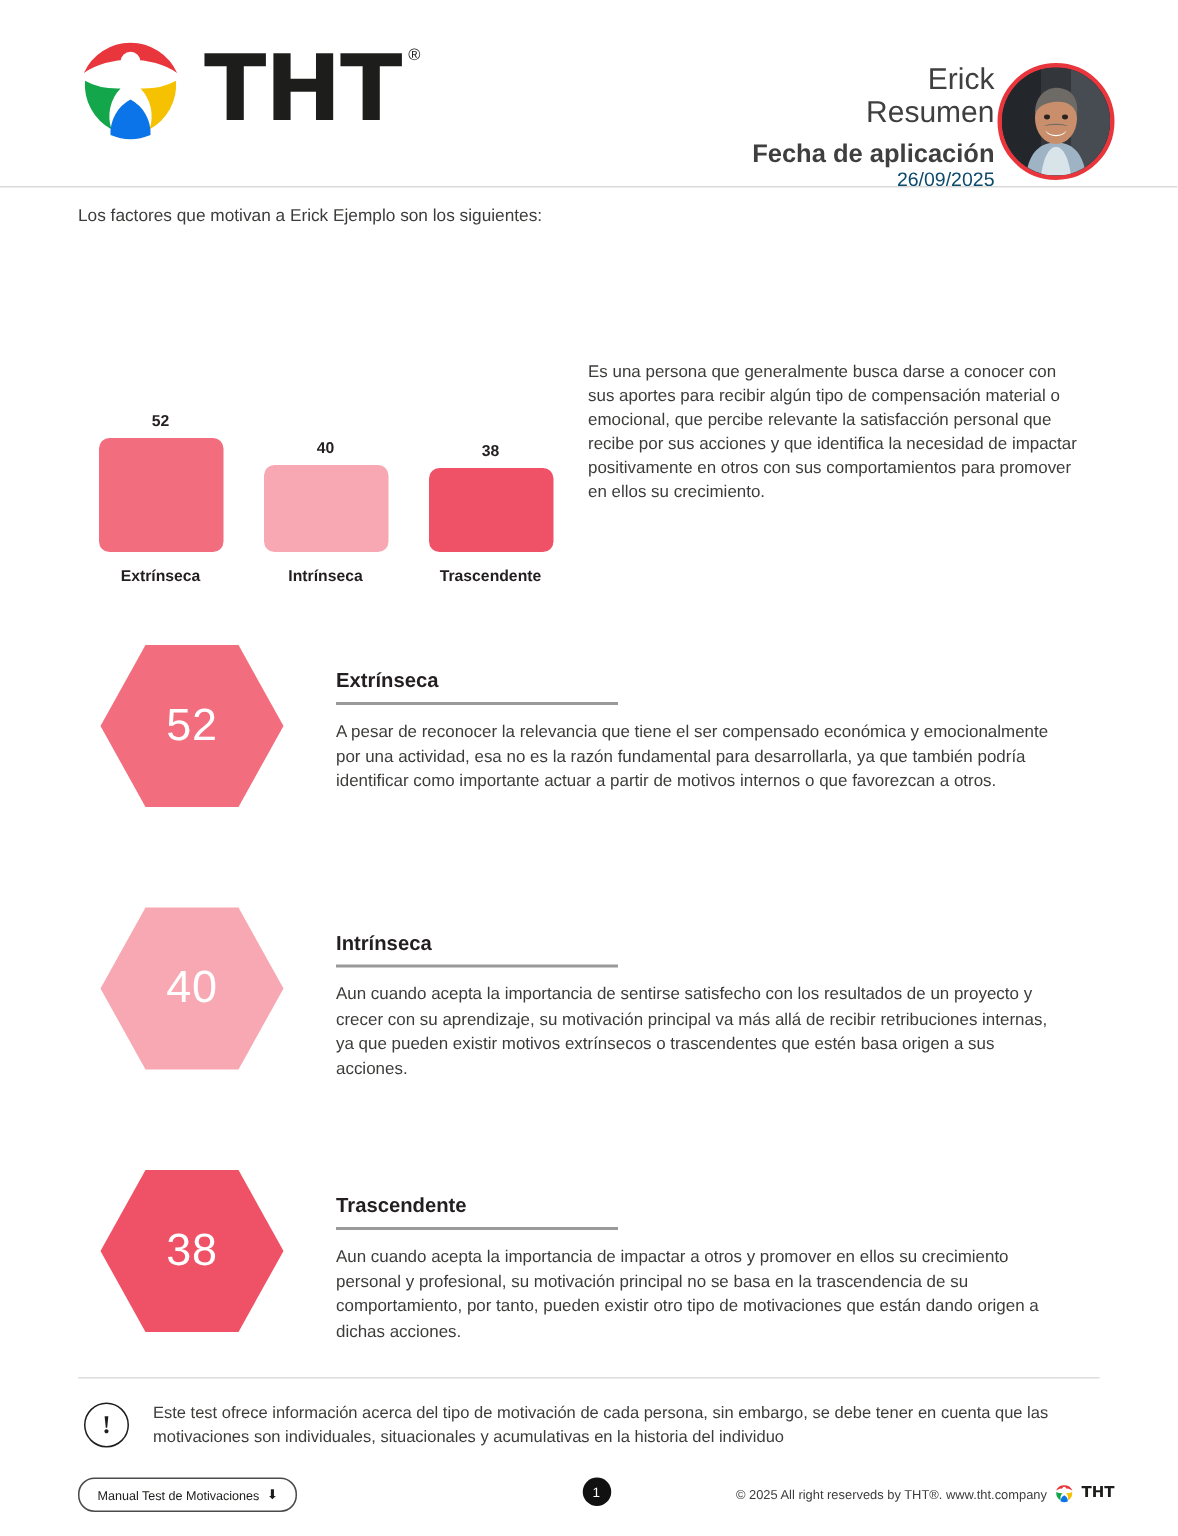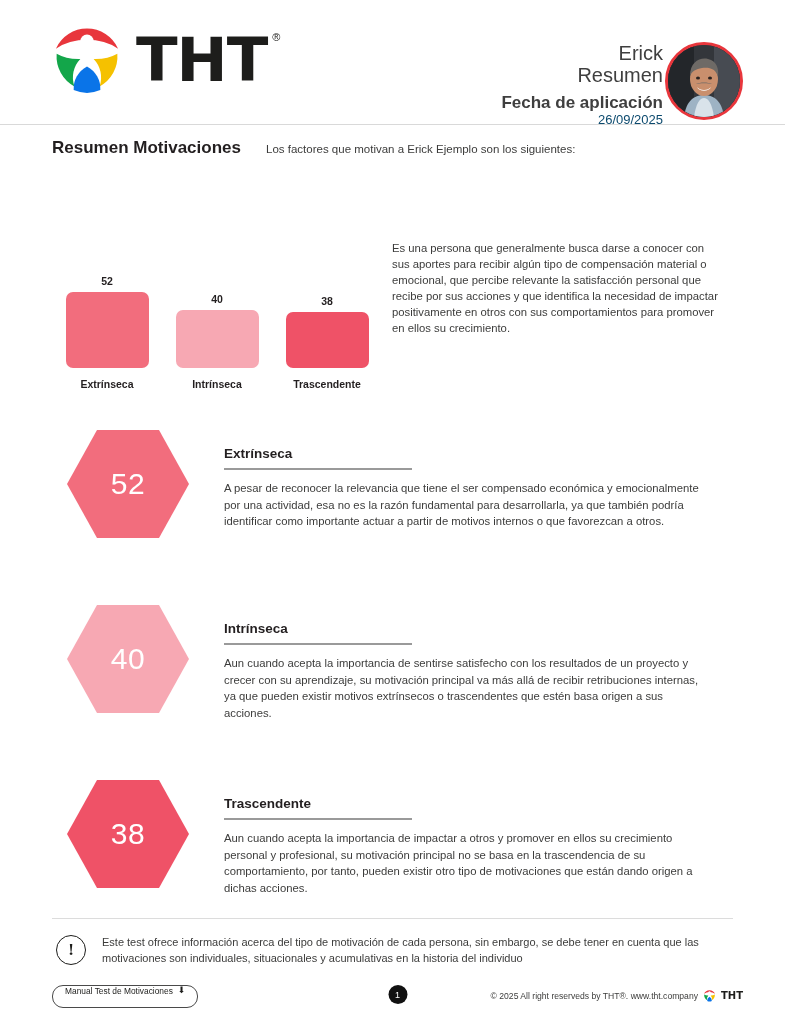--- a/index.html
+++ b/index.html
@@ -282,21 +282,21 @@
   }
   .manual-btn {
     position: absolute;
     left: 0;
     top: 0;
     height: 21px;
     padding: 0 12px;
     border: 1px solid #4a4a4a;
     border-radius: 11px;
     display: flex;
-    align-items: flex-start;
+    align-items: center;
     gap: 5px;
     font-size: 8.4px;
     color: #1d1d1b;
     background: #fff;
     white-space: nowrap;
   }
   .dl-icon { font-size: 9px; line-height: 1; }
   .page-badge {
     position: absolute;
     left: 50%;
@@ -374,21 +374,20 @@
           <path d="M29 42 C32 46 40 46 43 42 C41 47 31 47 29 42 Z" fill="#ffffff"></path>
           <path d="M28 39 C32 37 40 37 44 39 C40 38 32 38 28 39 Z" fill="#6e6a66"></path>
         </svg>
       </div>
     </div>
 
     <div class="header-rule"></div>
   </div>
 
   <div class="section-head">
-    <div class="section-title">Resumen Motivaciones</div>
     <div class="section-sub">Los factores que motivan a Erick Ejemplo son los siguientes:</div>
   </div>
 
   <div class="chart">
     <div class="bars">
 
       <div class="bar-col">
         <div class="bar-value">52</div>
         <div class="bar-rect" id="bar0" style="height: 76px; background: rgb(242, 109, 125);"></div>
       </div>

